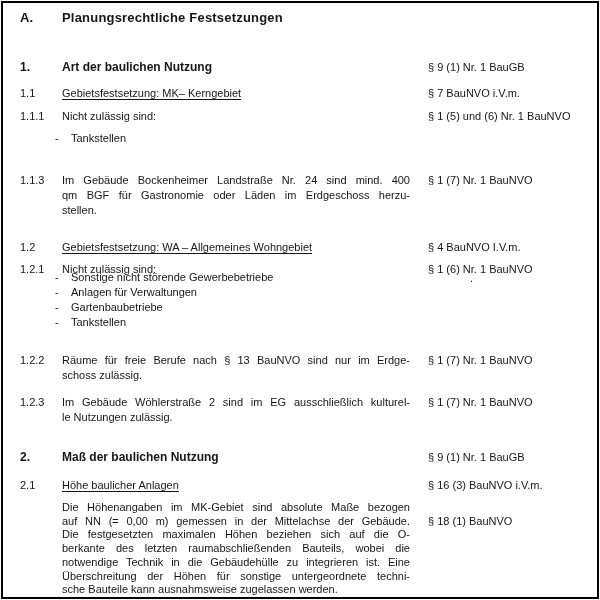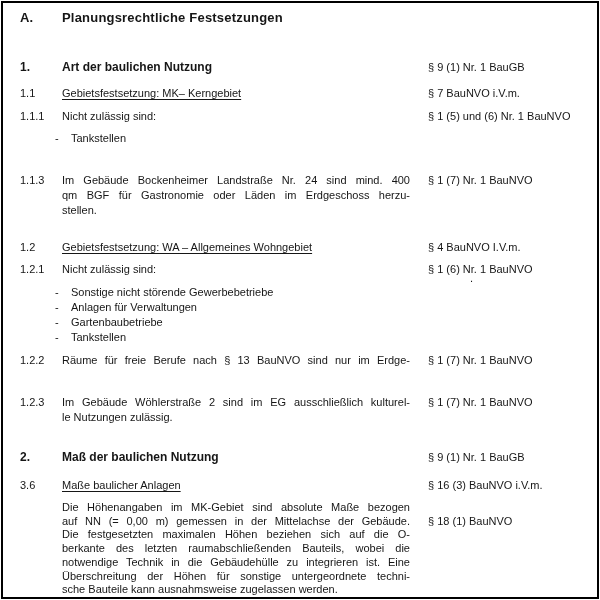--- a/index.html
+++ b/index.html
@@ -73,53 +73,54 @@
   </div>
 
   <div class="row" style="top:262px">
     <span class="num">1.2.1</span>
     <span class="body-col">Nicht zulässig sind:</span>
     <span class="ref">§ 1 (6) Nr. 1 BauNVO</span>
   </div>
 
   <span class="stray">.</span>
 
-  <div class="row" style="top:285px">
+  <div class="row" style="top:270px">
     <div class="bullet-item"><span class="dash">-</span><span>Sonstige nicht störende Gewerbebetriebe</span></div>
     <div class="bullet-item"><span class="dash">-</span><span>Anlagen für Verwaltungen</span></div>
     <div class="bullet-item"><span class="dash">-</span><span>Gartenbaubetriebe</span></div>
     <div class="bullet-item"><span class="dash">-</span><span>Tankstellen</span></div>
   </div>
 
   <div class="row" style="top:353px">
     <span class="num">1.2.2</span>
     <div class="body-col">
       <div class="jline">Räume für freie Berufe nach § 13 BauNVO sind nur im Erdge-</div>
+      <div class="jline last">schoss zulässig.</div>
     </div>
     <span class="ref">§ 1 (7) Nr. 1 BauNVO</span>
   </div>
 
   <div class="row" style="top:395px">
     <span class="num">1.2.3</span>
     <div class="body-col">
       <div class="jline">Im Gebäude Wöhlerstraße 2 sind im EG ausschließlich kulturel-</div>
       <div class="jline last">le Nutzungen zulässig.</div>
     </div>
     <span class="ref">§ 1 (7) Nr. 1 BauNVO</span>
   </div>
 
   <div class="row" style="top:450px">
     <span class="num b2">2.</span>
     <span class="body-col b2">Maß der baulichen Nutzung</span>
     <span class="ref">§ 9 (1) Nr. 1 BauGB</span>
   </div>
 
   <div class="row" style="top:478px">
-    <span class="num">3.6</span>
-    <span class="body-col u">Maße baulicher Anlagen</span>
+    <span class="num">2.1</span>
+    <span class="body-col u">Höhe baulicher Anlagen</span>
     <span class="ref">§ 16 (3) BauNVO i.V.m.</span>
     <span class="ref2">§ 18 (1) BauNVO</span>
   </div>
 
   <div class="row tight" style="top:501px">
     <div class="body-col">
       <div class="jline">Die Höhenangaben im MK-Gebiet sind absolute Maße bezogen</div>
       <div class="jline">auf NN (= 0,00 m) gemessen in der Mittelachse der Gebäude.</div>
       <div class="jline">Die festgesetzten maximalen Höhen beziehen sich auf die O-</div>
       <div class="jline">berkante des letzten raumabschließenden Bauteils, wobei die</div>

